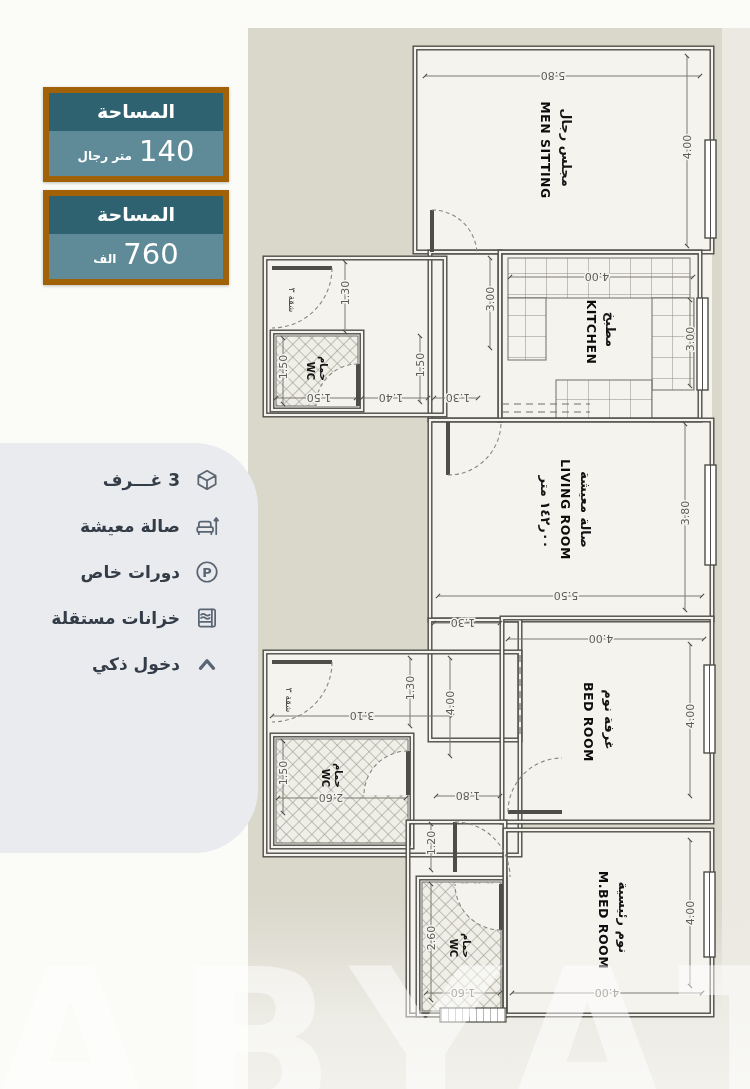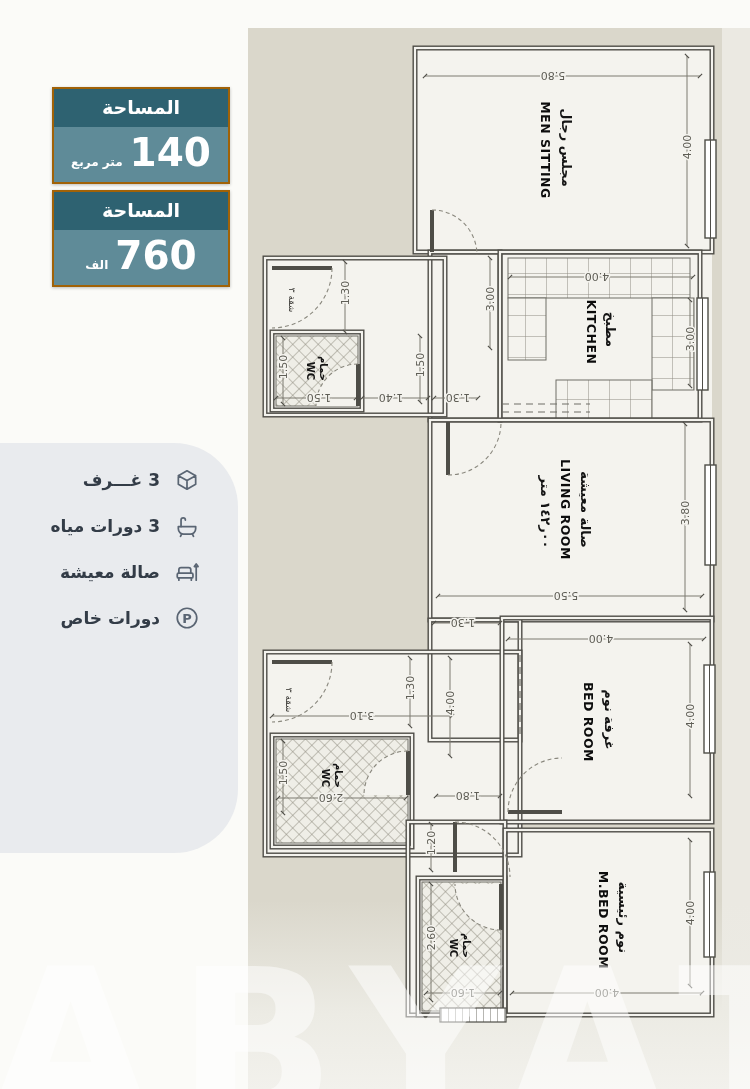--- a/index.html
+++ b/index.html
@@ -4,29 +4,29 @@
 <style>
   html,body{margin:0;padding:0;}
   #stage{position:relative;width:750px;height:1089px;background:#fbfbf8;overflow:hidden;
          font-family:"DejaVu Sans",sans-serif;}
   
   .plan-bg{position:absolute;left:248px;top:28px;width:502px;height:1000px;background:#dad7cb;}
   .plan-bg-strip{position:absolute;left:722px;top:28px;width:28px;height:1000px;background:rgba(255,255,255,.45);}
   .bottom-fade{position:absolute;left:248px;top:900px;width:502px;height:189px;
                background:linear-gradient(rgba(218,215,203,0),#ecebe4 60%,#f2f1ec);}
   
-  .badge{position:absolute;left:52px;width:174px;border:2px solid #a16207;box-shadow:0 1px 3px rgba(0,0,0,.25);}
+  .badge{position:absolute;left:43px;width:174px;border:6px solid #a16207;box-shadow:0 1px 3px rgba(0,0,0,.25);}
   .badge-header{background:#2e6271;color:#fff;text-align:center;font-size:19px;font-weight:bold;
                 padding:7px 0 9px;direction:rtl;}
   .badge-body{background:#5f8b98;color:#fff;direction:rtl;display:flex;align-items:flex-end;
               justify-content:center;gap:7px;padding:6px 0 10px;}
-  .badge-value{font-size:39px;font-weight:bold;line-height:1;text-align:center;}
+  .badge-value{font-size:29px;font-weight:normal;line-height:1;text-align:center;}
   .badge-unit{font-size:12px;font-weight:bold;padding-bottom:3px;}
   
-  .feature-card{position:absolute;left:0;top:443px;width:238px;height:396px;background:#e9ebee;
+  .feature-card{position:absolute;left:0;top:443px;width:258px;height:396px;background:#e9ebee;
                 border-radius:0 64px 64px 0;padding:14px 0 0;}
   .feat{direction:rtl;display:flex;align-items:center;gap:12px;padding:0 36px 0 0;height:46px;}
   .feat-label{font-size:17px;font-weight:bold;color:#333c47;white-space:nowrap;}
   .feat-icon{width:30px;height:30px;flex:0 0 30px;display:flex;align-items:center;justify-content:center;}
   .feat-icon svg{stroke:#5a6573;fill:none;stroke-width:1.6;stroke-linecap:round;stroke-linejoin:round;}
   
   #plan{position:absolute;left:250px;top:30px;width:500px;height:1050px;}
   .w{fill:none;stroke:#4e4d47;stroke-width:5;}
   .wi{fill:none;stroke:#f4f3ee;stroke-width:2.2;}
   .roomfill{fill:#f4f3ee;stroke:none;}
@@ -52,21 +52,21 @@
 <div id="stage">
 
   <div class="plan-bg"></div>
   <div class="plan-bg-strip"></div>
   <div class="bottom-fade"></div>
 
   <div class="badge" style="top:87px">
     <div class="badge-header">المساحة</div>
     <div class="badge-body">
       <span class="badge-value">140</span>
-      <span class="badge-unit">متر مربع</span>
+      <span class="badge-unit">متر رجال</span>
     </div>
   </div>
 
   <div class="badge" style="top:190px">
     <div class="badge-header">المساحة</div>
     <div class="badge-body">
       <span class="badge-value">760</span>
       <span class="badge-unit">الف</span>
     </div>
   </div>
@@ -76,46 +76,54 @@
       <span class="feat-icon">
         <svg width="26" height="26" viewBox="0 0 24 24">
             <path d="M4 8 L12 3.5 L20 8 L20 16 L12 20.5 L4 16 Z M4 8 L12 12.5 L20 8 M12 12.5 L12 20.5"></path>
           </svg>
       </span>
       <span class="feat-label">3 غـــرف</span>
     </div>
     <div class="feat">
       <span class="feat-icon">
         <svg width="26" height="26" viewBox="0 0 24 24">
-            <path d="M4 12.5 H20 V14.5 a5 5 0 0 1 -5 5 H9 a5 5 0 0 1 -5 -5 Z"></path>
-            <path d="M6.5 12.5 V6.5 a2 2 0 0 1 4 0"></path>
-            <path d="M7 19.5 L6 21.5 M17 19.5 L18 21.5"></path>
-          </svg>
-      </span>
-      <span class="feat-label">3 دورات مياه</span>
-    </div>
-    <div class="feat">
-      <span class="feat-icon">
-        <svg width="26" height="26" viewBox="0 0 24 24">
             <path d="M4.5 13 v-3 a2 2 0 0 1 2 -2 h7 a2 2 0 0 1 2 2 v3"></path>
             <rect x="3" y="13" width="14.5" height="4.5" rx="1.2"></rect>
             <path d="M4.5 17.5 V19.5 M16 17.5 V19.5"></path>
             <path d="M20.5 19.5 V7 M18.8 7 h3.4 l-1.7 -2.5 Z"></path>
           </svg>
       </span>
       <span class="feat-label">صالة معيشة</span>
     </div>
     <div class="feat">
       <span class="feat-icon">
         <svg width="26" height="26" viewBox="0 0 24 24">
             <circle cx="12" cy="12" r="9"></circle>
             <text x="12" y="16.2" text-anchor="middle" style="font-size:12px;font-weight:bold;fill:#5a6573;stroke:none;font-family:'DejaVu Sans',sans-serif">P</text>
           </svg>
       </span>
       <span class="feat-label">دورات خاص</span>
+    </div>
+    <div class="feat">
+      <span class="feat-icon">
+        <svg width="26" height="26" viewBox="0 0 24 24">
+            <rect x="4.5" y="4" width="15" height="16" rx="1.5"></rect>
+            <path d="M6.5 9 q2 -1.5 4 0 t4 0 M6.5 12 q2 -1.5 4 0 t4 0"></path>
+            <path d="M16.5 4 V20 M4.5 15.5 H16.5"></path>
+          </svg>
+      </span>
+      <span class="feat-label">خزانات مستقلة</span>
+    </div>
+    <div class="feat">
+      <span class="feat-icon">
+        <svg width="26" height="26" viewBox="0 0 24 24" style="stroke-width:3">
+            <path d="M6 16 L12 9 L18 16"></path>
+          </svg>
+      </span>
+      <span class="feat-label">دخول ذكي</span>
     </div>
   </div>
 
   <svg id="plan" viewBox="250 30 500 1050">
     <defs>
       <marker id="tk" viewBox="0 0 10 10" refX="5" refY="5" markerWidth="7" markerHeight="7" orient="auto">
         <path d="M2 8 L8 2" stroke="#4d4c46" stroke-width="1.6"></path>
       </marker>
       <pattern id="xh" width="9" height="9" patternUnits="userSpaceOnUse" patternTransform="rotate(45)">
         <rect width="9" height="9" fill="#efeee7"></rect>

